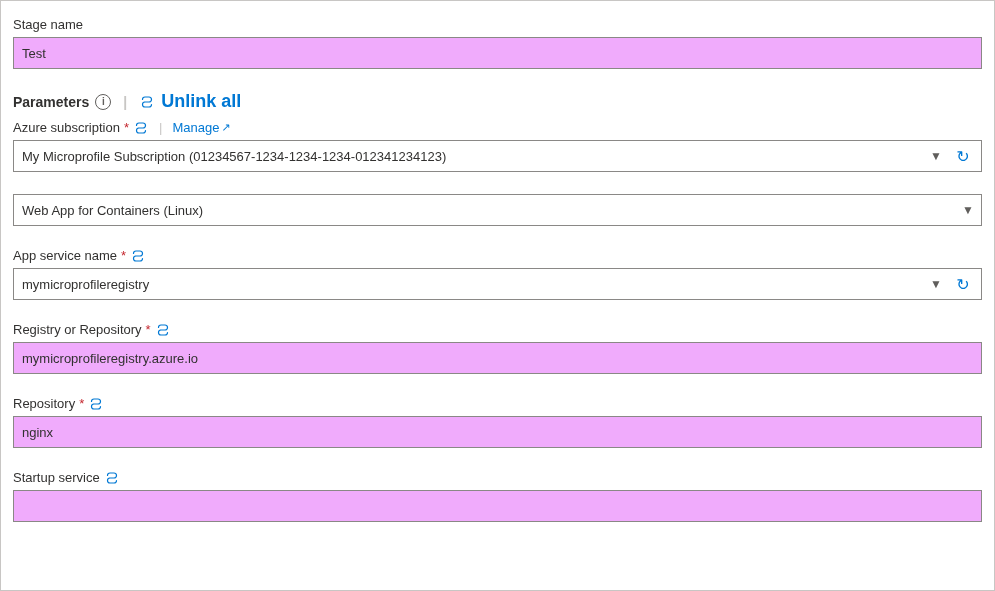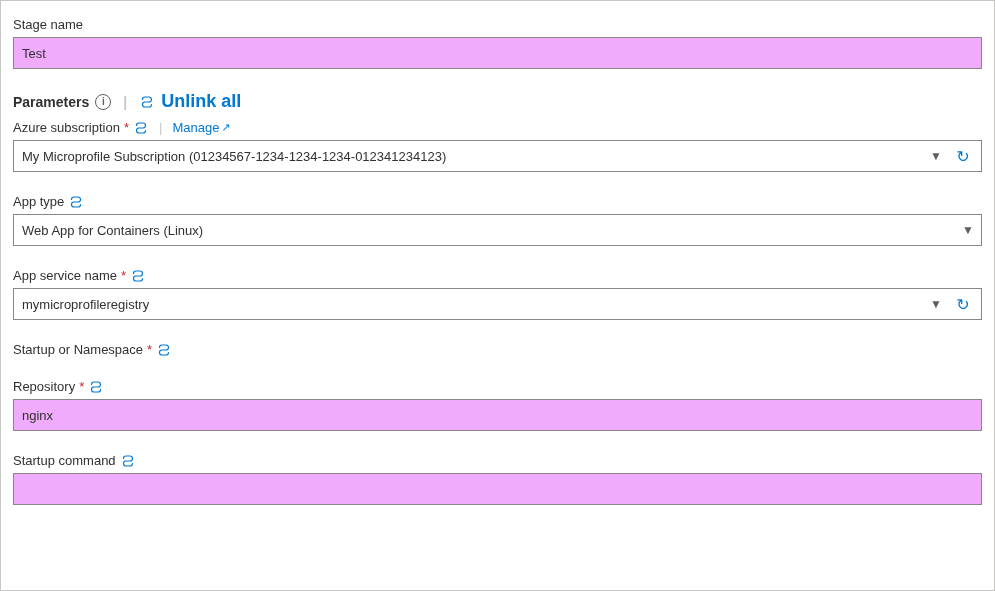--- a/index.html
+++ b/index.html
@@ -190,28 +190,20 @@
         <option value="My Microprofile Subscription (01234567-1234-1234-1234-012341234123)">My Microprofile Subscription (01234567-1234-1234-1234-012341234123)</option>
       </select>
       <span class="select-chevron">▼</span>
       <button class="refresh-btn">
         <span class="refresh-icon"></span>
       </button>
     </div>
   </div>
 
   <div class="field-group">
-    <div class="field-label">
-      <span>App type</span>
-      <span class="chain-icon">
-        <svg width="16" height="14" viewBox="0 0 16 14" fill="none" xmlns="http://www.w3.org/2000/svg">
-          <path d="M5 7h6M3.5 4.5A2.5 2.5 0 0 1 6 2h4a2.5 2.5 0 0 1 0 5H9M7 7h-1a2.5 2.5 0 0 0 0 5h4a2.5 2.5 0 0 0 2.5-2.5" stroke="#0078d4" stroke-width="1.2" stroke-linecap="round"></path>
-        </svg>
-      </span>
-    </div>
     <div class="select-wrapper">
       <select class="select-input">
         <option value="Web App for Containers (Linux)">Web App for Containers (Linux)</option>
       </select>
       <span class="chevron-only">▼</span>
     </div>
   </div>
 
   <div class="field-group">
     <div class="field-label">
@@ -229,46 +221,47 @@
       </select>
       <span class="select-chevron">▼</span>
       <button class="refresh-btn">
         <span class="refresh-icon"></span>
       </button>
     </div>
   </div>
 
   <div class="field-group">
     <div class="field-label">
-      <span>Startup or Namespace</span>
-      <span class="required">*</span>
-      <span class="chain-icon">
-        <svg width="16" height="14" viewBox="0 0 16 14" fill="none" xmlns="http://www.w3.org/2000/svg">
-          <path d="M5 7h6M3.5 4.5A2.5 2.5 0 0 1 6 2h4a2.5 2.5 0 0 1 0 5H9M7 7h-1a2.5 2.5 0 0 0 0 5h4a2.5 2.5 0 0 0 2.5-2.5" stroke="#0078d4" stroke-width="1.2" stroke-linecap="round"></path>
-        </svg>
-      </span>
-    </div>
+      <span>Registry or Repository</span>
+      <span class="required">*</span>
+      <span class="chain-icon">
+        <svg width="16" height="14" viewBox="0 0 16 14" fill="none" xmlns="http://www.w3.org/2000/svg">
+          <path d="M5 7h6M3.5 4.5A2.5 2.5 0 0 1 6 2h4a2.5 2.5 0 0 1 0 5H9M7 7h-1a2.5 2.5 0 0 0 0 5h4a2.5 2.5 0 0 0 2.5-2.5" stroke="#0078d4" stroke-width="1.2" stroke-linecap="round"></path>
+        </svg>
+      </span>
+    </div>
+    <input class="text-input" type="text" value="mymicroprofileregistry.azure.io" style="">
   </div>
 
   <div class="field-group">
     <div class="field-label">
       <span>Repository</span>
       <span class="required">*</span>
       <span class="chain-icon">
         <svg width="16" height="14" viewBox="0 0 16 14" fill="none" xmlns="http://www.w3.org/2000/svg">
           <path d="M5 7h6M3.5 4.5A2.5 2.5 0 0 1 6 2h4a2.5 2.5 0 0 1 0 5H9M7 7h-1a2.5 2.5 0 0 0 0 5h4a2.5 2.5 0 0 0 2.5-2.5" stroke="#0078d4" stroke-width="1.2" stroke-linecap="round"></path>
         </svg>
       </span>
     </div>
     <input class="text-input" type="text" value="nginx" style="">
   </div>
 
   <div class="field-group">
     <div class="field-label">
-      <span>Startup command</span>
+      <span>Startup service</span>
       <span class="chain-icon">
         <svg width="16" height="14" viewBox="0 0 16 14" fill="none" xmlns="http://www.w3.org/2000/svg">
           <path d="M5 7h6M3.5 4.5A2.5 2.5 0 0 1 6 2h4a2.5 2.5 0 0 1 0 5H9M7 7h-1a2.5 2.5 0 0 0 0 5h4a2.5 2.5 0 0 0 2.5-2.5" stroke="#0078d4" stroke-width="1.2" stroke-linecap="round"></path>
         </svg>
       </span>
     </div>
     <input class="text-input" type="text" value="" style="">
   </div>
 
 </div>

